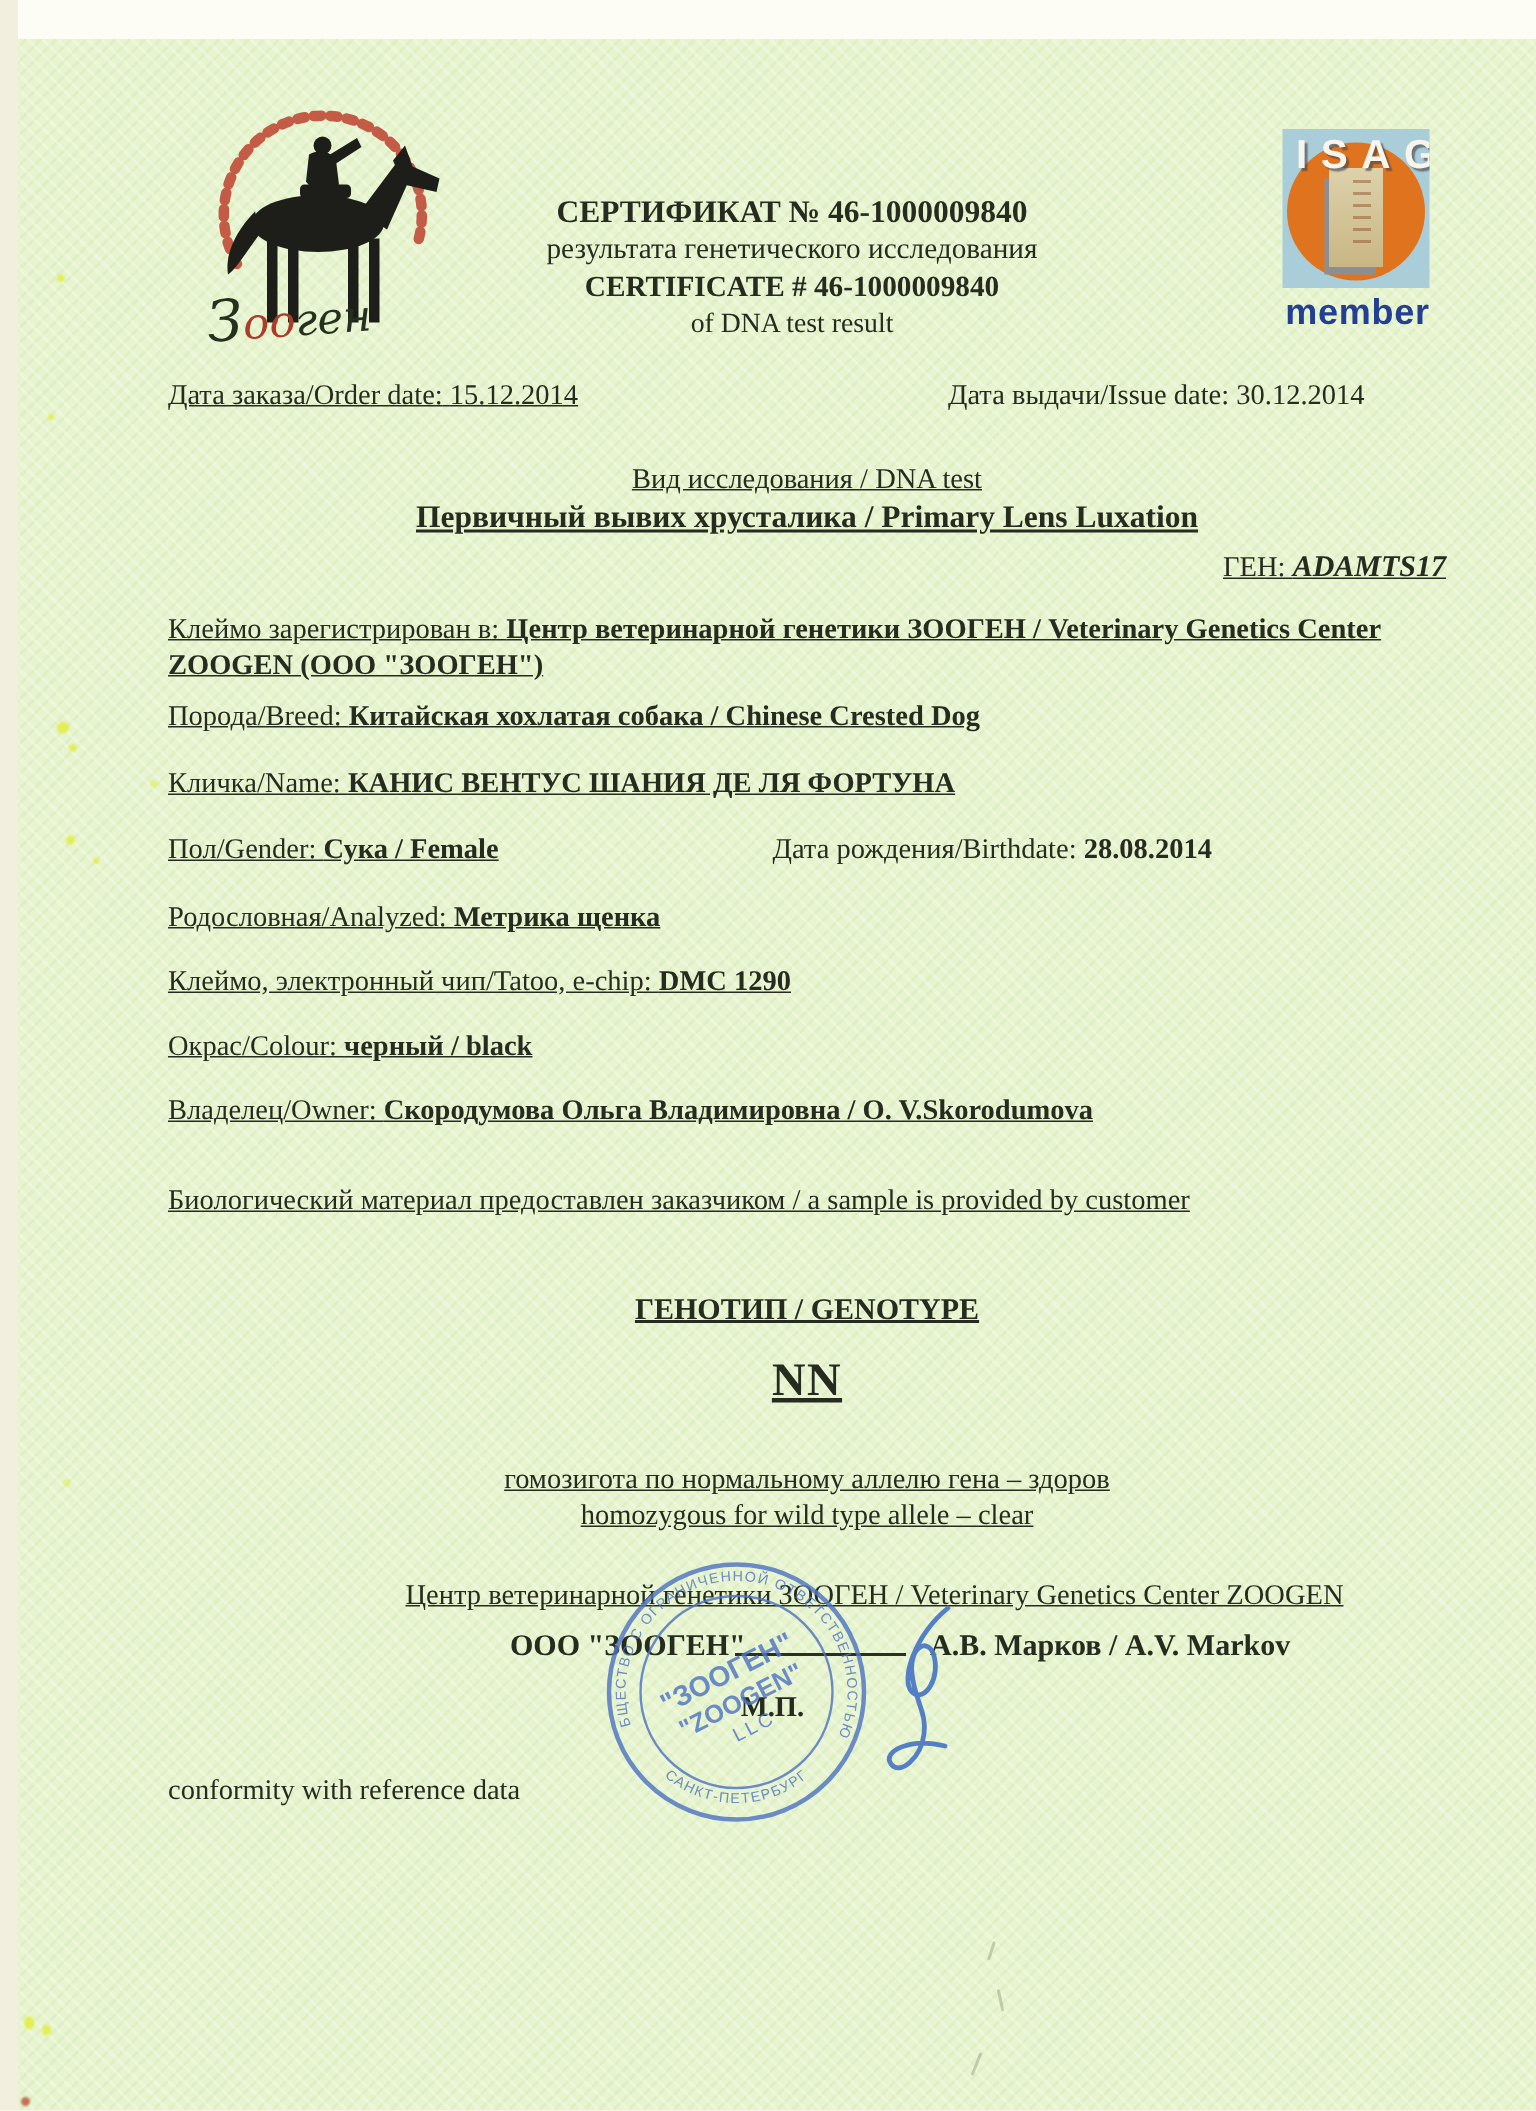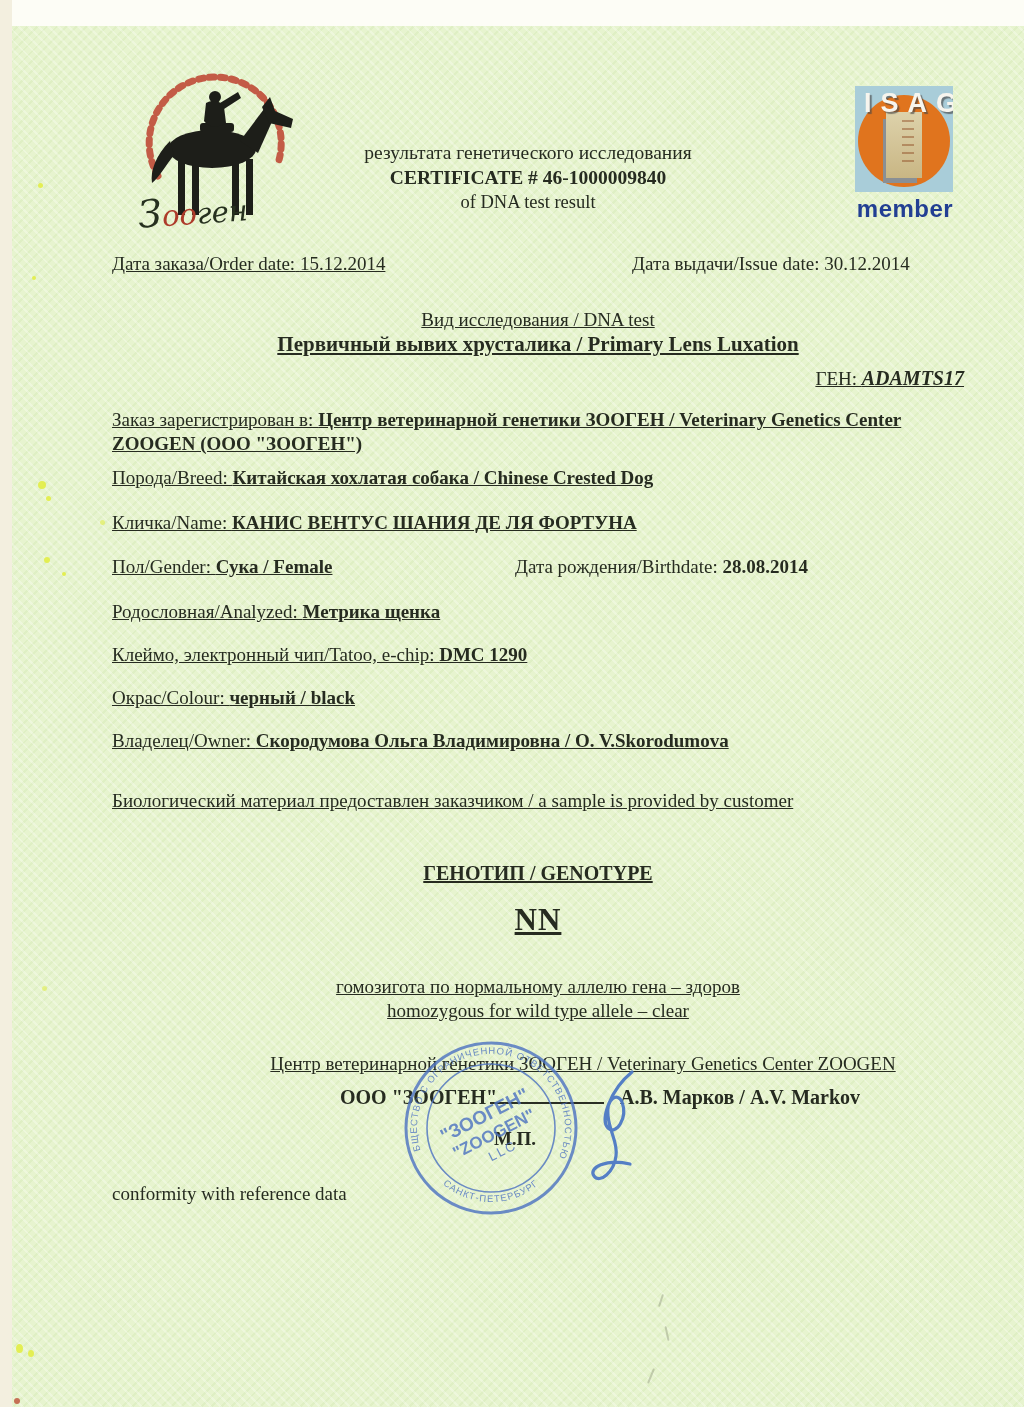--- a/index.html
+++ b/index.html
@@ -23,21 +23,21 @@
 
   
   .logo{position:absolute;left:100px;top:45px;width:210px;height:195px;}
   .logo svg{position:absolute;left:0;top:0;}
   .logo-script{position:absolute;left:26px;top:118px;font-family:"DejaVu Serif",serif;font-style:italic;
     font-size:29px;color:#26301f;transform:rotate(-4deg);}
   .logo-script .cap{font-size:38px;}
   .logo-script .red{color:#ad3b2a;}
   .header{position:absolute;left:100px;right:80px;top:102px;text-align:center;}
   .h1{font-size:21px;font-weight:bold;line-height:26px;}
-  .h2{font-size:19.5px;line-height:25px;margin-top:12px;}
+  .h2{font-size:19.5px;line-height:25px;}
   .h3{font-size:19.5px;font-weight:bold;line-height:25px;}
   .h4{font-size:18.5px;line-height:24px;}
 
   
   .isag{position:absolute;left:843px;top:60px;width:100px;}
   .isag-box{position:relative;width:98px;height:106px;background:#a9cdd9;overflow:hidden;}
   .isag-circle{position:absolute;left:3px;top:9px;width:92px;height:92px;border-radius:50%;background:#e0741e;}
   .isag-gel{position:absolute;left:31px;top:26px;width:36px;height:66px;
     background:linear-gradient(180deg,#ddd2ab,#c9b684);
     box-shadow:-4px 6px 0 -1px #8a8f94;}
@@ -104,20 +104,21 @@
           <rect x="88" y="52" width="34" height="9" rx="3"></rect>
           <circle cx="103" cy="26" r="6"></circle>
           <path d="M94,32 C100,28 110,30 112,36 L114,52 C104,58 96,56 92,50 Z"></path>
           <path d="M108,32 L126,21 L129,27 L112,38 Z"></path>
         </g>
       </svg>
       <div class="logo-script"><span class="cap">З</span><span class="red">оо</span><span>ген</span></div>
     </div>
 
     <div class="header">
+      <div class="h1">СЕРТИФИКАТ № 46-1000009840</div>
       <div class="h2">результата генетического исследования</div>
       <div class="h3">CERTIFICATE # 46-1000009840</div>
       <div class="h4">of DNA test result</div>
     </div>
 
     <div class="isag">
       <div class="isag-box">
         <div class="isag-circle"></div>
         <div class="isag-gel"></div>
         <div class="isag-title">ISAG</div>
@@ -130,21 +131,21 @@
       <span class="pair2" style="left:520px"><span class="lbl">Дата выдачи/Issue date:</span> <span>30.12.2014</span></span>
     </div>
 
     <div class="row center" style="top:282px">Вид исследования / DNA test</div>
     <div class="row center" style="top:306px;font-size:21px;font-weight:bold">Первичный вывих хрусталика / Primary Lens Luxation</div>
     <div class="row gene-row" style="top:340px">
       <span class="lbl">ГЕН: </span><span class="gene-val">ADAMTS17</span>
     </div>
 
     <div class="row" style="top:382px">
-      <span class="lbl">Заказ зарегистрирован в: </span><span class="val">Центр ветеринарной генетики ЗООГЕН / Veterinary Genetics Center ZOOGEN (ООО "ЗООГЕН")</span>
+      <span class="lbl">Клеймо зарегистрирован в: </span><span class="val">Центр ветеринарной генетики ЗООГЕН / Veterinary Genetics Center ZOOGEN (ООО "ЗООГЕН")</span>
     </div>
     <div class="row" style="top:440px">
       <span class="lbl">Порода/Breed: </span><span class="val">Китайская хохлатая собака / Chinese Crested Dog</span>
     </div>
     <div class="row" style="top:485px">
       <span class="lbl">Кличка/Name: </span><span class="val">КАНИС ВЕНТУС ШАНИЯ ДЕ ЛЯ ФОРТУНА</span>
     </div>
     <div class="row" style="top:529px">
       <span><span class="lbl">Пол/Gender: </span><span class="val">Сука / Female</span></span>
       <span class="pair2"><span class="lbl">Дата рождения/Birthdate: </span><span class="val">28.08.2014</span></span>

